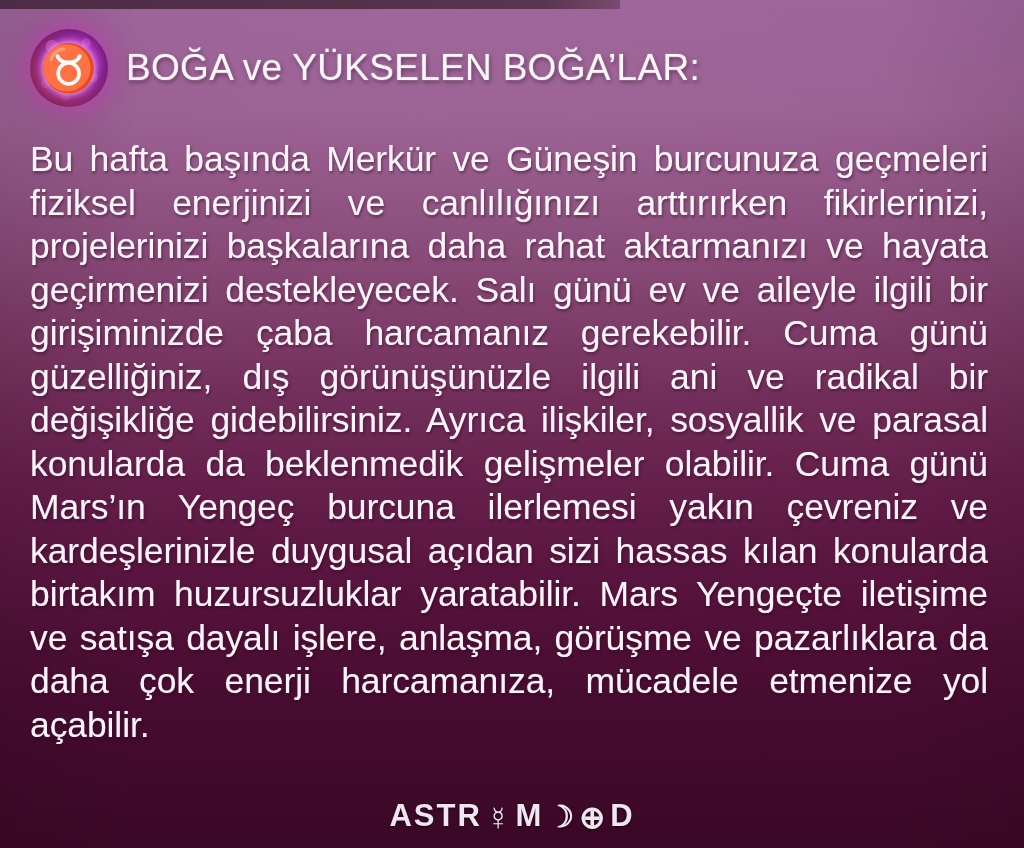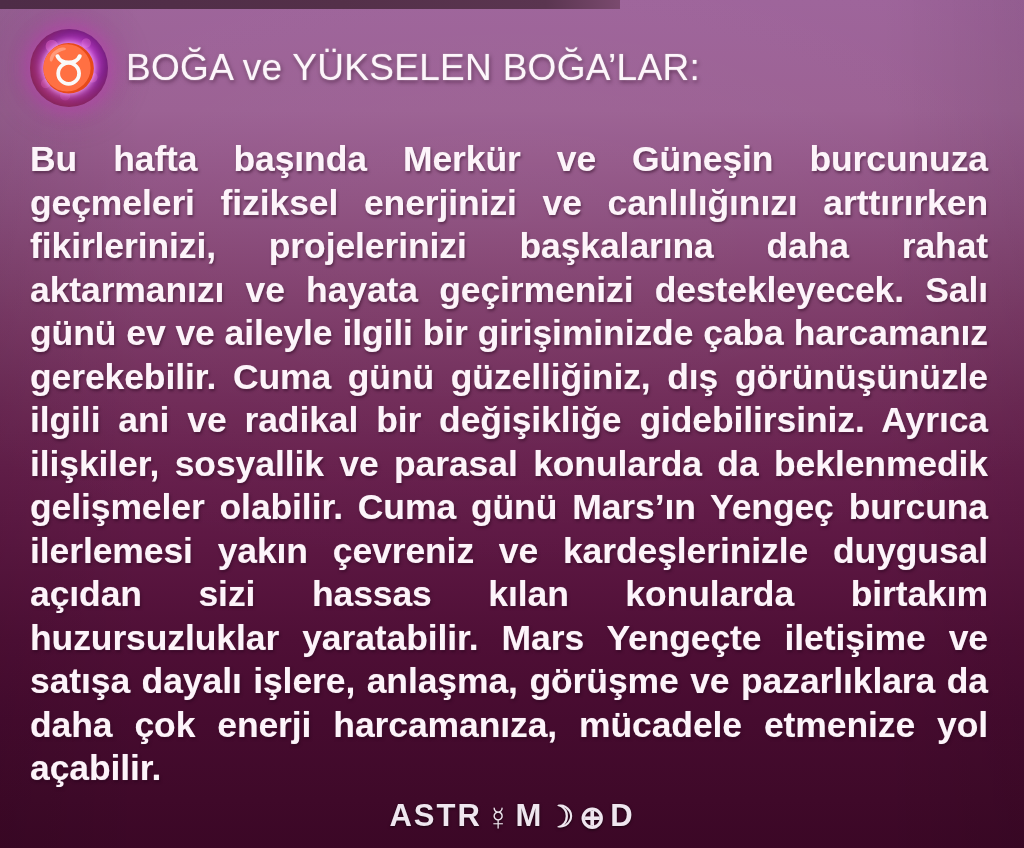--- a/index.html
+++ b/index.html
@@ -124,21 +124,21 @@
 
   
   .body-text {
     position:absolute;
     top:138px;
     left:30px;
     width:958px;
     z-index:3;
     color:#fdf4fa;
     font-size:35.5px;
-    font-weight:bold;
+    font-weight:normal;
     line-height:43.5px;
     text-align:justify;
     text-justify:inter-word;
     letter-spacing:-0.1px;
     text-shadow:
       0 0 1px rgba(255,255,255,0.35),
       1px 2px 3px rgba(35,0,25,0.5);
     hyphens:none;
   }
   .body-text p { margin:0; }

